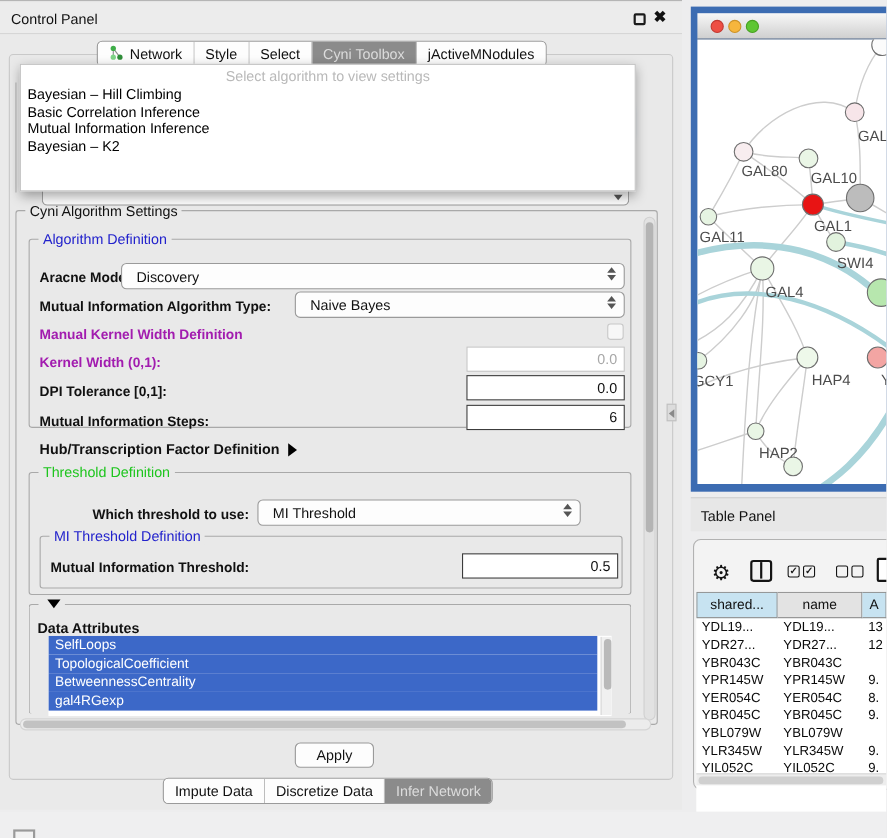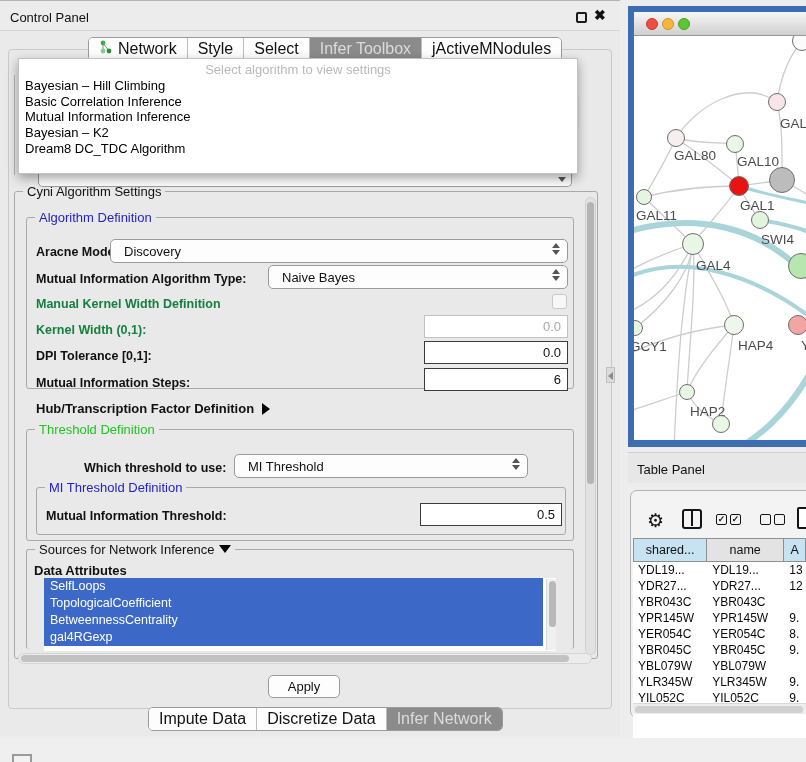--- a/index.html
+++ b/index.html
@@ -11,21 +11,21 @@
   .cp-window { position:absolute; left:0; top:2; width:620px; height:736px; background:#eaeaea; border-top:1px solid #b5b5b5; }
   .cp-titlebar { position:absolute; left:0; top:1px; width:620px; height:29px; background:#ececec; border-bottom:1px solid #d6d6d6; }
   .cp-title { position:absolute; left:10px; top:8px; font-size:13px; color:#111; }
   .float-btn { position:absolute; left:576px; top:10px; width:11px; height:11px; border:2px solid #1b1b1b; border-radius:2px; background:transparent; }
   .close-btn { position:absolute; left:594px; top:5px; font-size:14px; font-weight:bold; color:#111; }
 
   .inner-panel { position:absolute; left:8px; top:48px; width:604px; height:660px; border:1px solid #c9c9c9; border-radius:4px; background:#e9e9e9; }
 
   
   .segbar { position:absolute; display:flex; height:24px; border:1px solid #9a9a9a; border-radius:5px; overflow:hidden; background:#fff; }
-  .seg { display:flex; align-items:center; gap:5px; font-size:16px; color:#111; background:#fdfdfd; border-right:1px solid #bdbdbd; padding:0 10px; white-space:nowrap; }
+  .seg { display:flex; align-items:center; gap:5px; font-size:13px; color:#111; background:#fdfdfd; border-right:1px solid #bdbdbd; padding:0 10px; white-space:nowrap; }
   .seg:last-child { border-right:none; }
   .seg.selected { background:#8b8b8b; color:#dcdcdc; }
 
   
   .dropdown { position:absolute; left:18px; top:57px; width:560px; height:116px; background:#fff; border:1px solid #c2c2c2; box-shadow:0 4px 10px rgba(0,0,0,.35); z-index:30; }
   .dd-placeholder { text-align:center; color:#b9b9b9; font-size:13px; padding-top:3px; height:19px; }
   .dd-item { font-size:13px; color:#000; padding:0 6px; height:15.7px; line-height:15.7px; white-space:nowrap; }
   .dd-item.selected { font-weight:bold; }
 
   
@@ -34,21 +34,21 @@
   .partial-combo { position:absolute; left:38px; top:172px; width:534px; height:14px; background:#fbfbfb; border:1px solid #9b9b9b; border-top:none; border-radius:0 0 5px 5px; z-index:5; }
   .partial-combo .stepper { right:4px; top:0; }
 
   
   .fset { position:absolute; border:1px solid #a9a9a9; border-radius:3px; }
   .legend { position:absolute; top:-8px; left:8px; background:#e9e9e9; padding:0 4px; font-size:13px; color:#111; white-space:nowrap; }
   .legend.blue { color:#2222cc; }
   .legend.green { color:#1dc51d; }
 
   .lbl { position:absolute; font-size:12.5px; font-weight:bold; color:#111; white-space:nowrap; }
-  .lbl.disabled { color:#15803d; }
+  .lbl.disabled { color:#a21caf; }
 
   .combo { position:absolute; height:24px; background:#fdfdfd; border:1px solid #9a9a9a; border-radius:5px; font-size:13px; color:#111; display:flex; align-items:center; padding-left:13px; }
   .stepper { position:absolute; right:6px; top:3px; width:11px; display:flex; flex-direction:column; align-items:center; gap:2px; }
   .tri-up { width:0; height:0; border-left:4px solid transparent; border-right:4px solid transparent; border-bottom:5px solid #555; }
   .tri-dn { width:0; height:0; border-left:4px solid transparent; border-right:4px solid transparent; border-top:5px solid #555; }
 
   .field { position:absolute; height:23px; background:#fff; font-size:13px; text-align:right; padding:3px 6px 0 0; color:#111; }
   .field.dark { border:1.5px solid #3c3c3c; }
   .field.dim { border:1px solid #c2c2c2; color:#a8a8a8; }
 
@@ -135,21 +135,21 @@
             </svg></span>
           <span>Network</span>
         </div>
         <div class="seg">
           <span>Style</span>
         </div>
         <div class="seg">
           <span>Select</span>
         </div>
         <div class="seg selected">
-          <span>Infer Toolbox</span>
+          <span>Cyni Toolbox</span>
         </div>
         <div class="seg">
           <span>jActiveMNodules</span>
         </div>
       </div>
 
     <div class="remnant-frame"></div>
     <div class="focus-combo">
       <div class="stepper" style="right:3px;">
           <div class="tri-up"></div>
@@ -162,21 +162,20 @@
         </div>
     </div>
 
     <div class="dropdown">
       <div class="dd-placeholder">Select algorithm to view settings</div>
       <div id="dd-items">
           <div class="dd-item">Bayesian – Hill Climbing</div>
           <div class="dd-item">Basic Correlation Inference</div>
           <div class="dd-item">Mutual Information Inference</div>
           <div class="dd-item">Bayesian – K2</div>
-          <div class="dd-item">Dream8 DC_TDC Algorithm</div>
         </div>
     </div>
 
     <div class="fset" style="left:14px; top:190px; width:584px; height:468px;">
       <div class="legend">Cyni Algorithm Settings</div>
     </div>
     <div class="settings-vscroll">
         <div class="settings-vthumb"></div>
       </div>
 
@@ -221,21 +220,21 @@
           <div class="tri-dn"></div>
         </div>
     </div>
     <div class="fset" style="left:36px; top:486px; width:530px; height:48px;">
       <div class="legend blue">MI Threshold Definition</div>
     </div>
     <div class="lbl" style="left:46px; top:508px;">Mutual Information Threshold:</div>
     <div class="field dark" style="left:420px; top:502px; width:142px;">0.5</div>
 
     <div class="fset" style="left:26px; top:548px; width:548px; height:100px; border-bottom:none;">
-      <div class="legend"><span>Sources for Network Inference</span><span class="collapse-tri"></span></div>
+      <div class="legend"><span class="collapse-tri"></span></div>
     </div>
     <div class="lbl" style="left:34px; top:562px; font-size:13px;">Data Attributes</div>
     <div class="attr-list">
       <div id="attr-items">
           <div class="attr-item">SelfLoops</div>
           <div class="attr-item">TopologicalCoefficient</div>
           <div class="attr-item">BetweennessCentrality</div>
           <div class="attr-item">gal4RGexp</div>
         </div>
       <div class="attr-vscroll">

